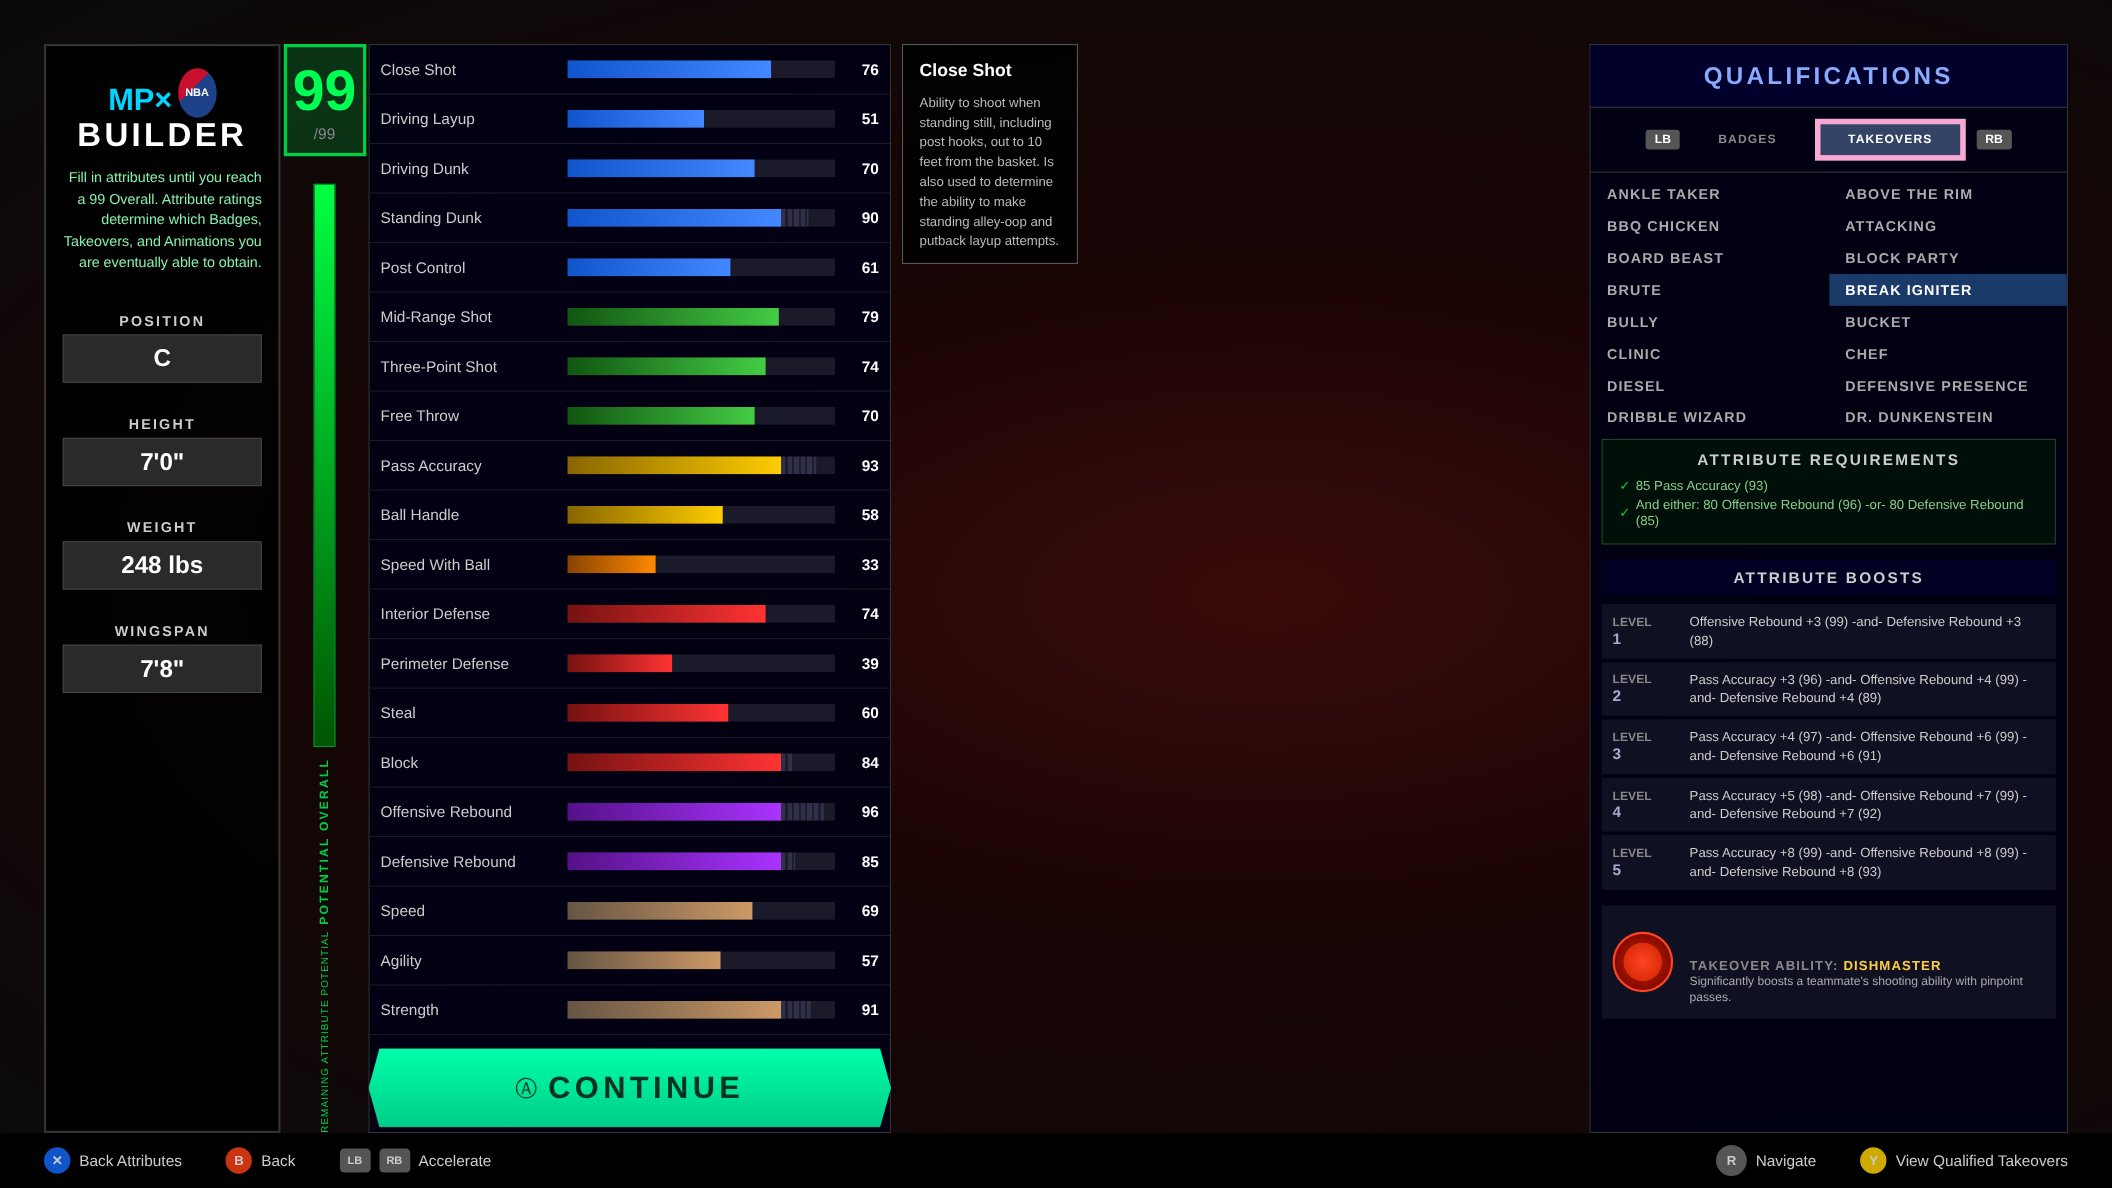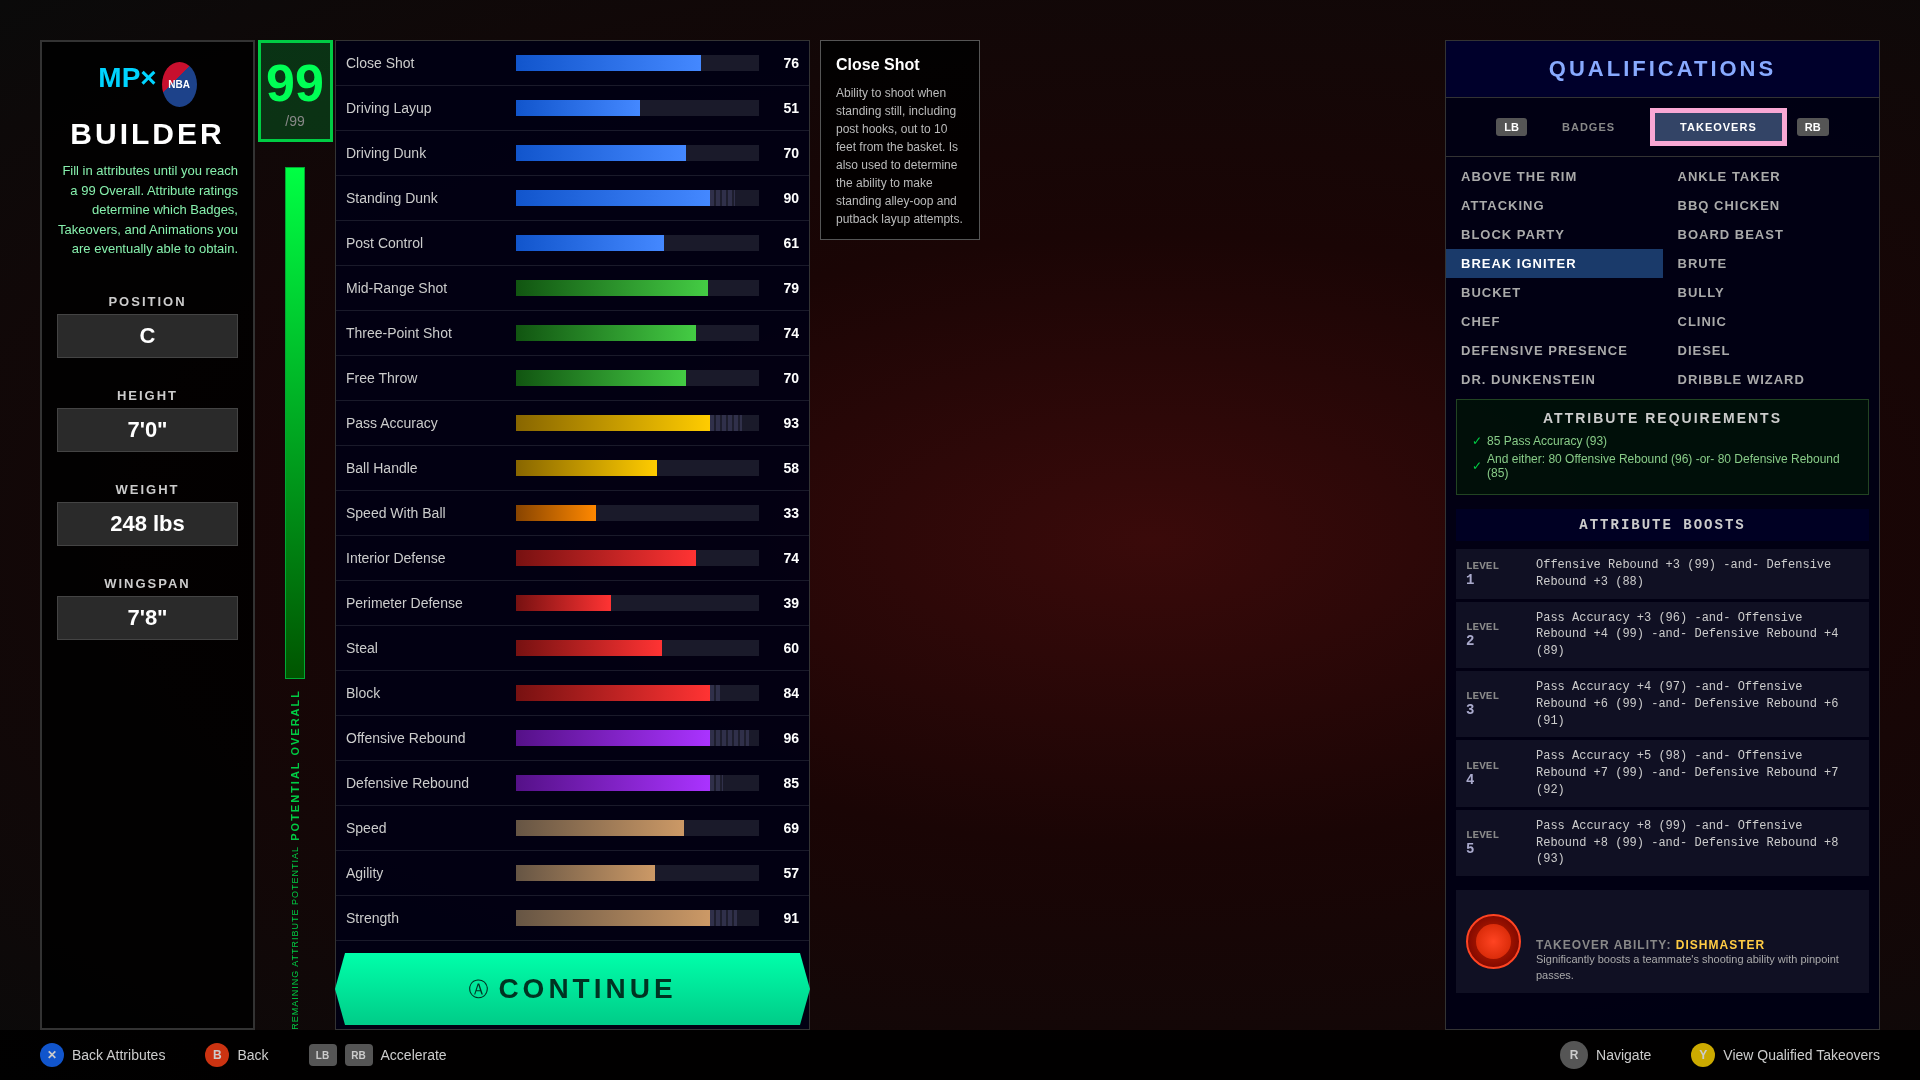--- a/index.html
+++ b/index.html
@@ -29,23 +29,22 @@
       background: rgba(0,0,0,0.85);
       border: 2px solid #333;
       display: flex;
       flex-direction: column;
       align-items: center;
       padding: 20px 15px;
     }
 
     .logo-area {
       display: flex;
-      align-items: flex-start;
+      align-items: flex-end;
       gap: 5px;
-      margin-bottom: 10px;
     }
 
     .mp-logo {
       color: #00d4ff;
       font-size: 28px;
       font-weight: 900;
     }
 
     .nba-logo {
       width: 30px;
@@ -388,21 +387,20 @@
       margin-bottom: 4px;
     }
 
     .req-check {
       color: #00cc44;
       margin-right: 5px;
     }
 
     .attr-boosts {
       margin: 14px 10px;
-      font-family: Liberation Mono, monospace;
     }
 
     .boosts-title {
       color: #cccccc;
       font-size: 14px;
       font-weight: bold;
       text-align: center;
       letter-spacing: 2px;
       margin: 8px 0;
       background: rgba(0,0,40,0.8);
@@ -757,38 +755,38 @@
 
   <div class="qual-tabs">
     <span class="lb-tag">LB</span>
     <button class="tab-button inactive">BADGES</button>
     <button class="tab-button active">TAKEOVERS</button>
     <span class="rb-tag">RB</span>
   </div>
 
   <div class="takeover-list takeover-columns" id="takeover-columns">
   <div>
+        <div class="takeover-item">ANKLE TAKER</div>
+        <div class="takeover-item">BBQ CHICKEN</div>
+        <div class="takeover-item">BOARD BEAST</div>
+        <div class="takeover-item">BRUTE</div>
+        <div class="takeover-item">BULLY</div>
+        <div class="takeover-item">CLINIC</div>
+        <div class="takeover-item">DIESEL</div>
+        <div class="takeover-item">DRIBBLE WIZARD</div>
+      </div>
+      <div>
         <div class="takeover-item">ABOVE THE RIM</div>
         <div class="takeover-item">ATTACKING</div>
         <div class="takeover-item">BLOCK PARTY</div>
         <div class="takeover-item active">BREAK IGNITER</div>
         <div class="takeover-item">BUCKET</div>
         <div class="takeover-item">CHEF</div>
         <div class="takeover-item">DEFENSIVE PRESENCE</div>
         <div class="takeover-item">DR. DUNKENSTEIN</div>
-      </div>
-      <div>
-        <div class="takeover-item">ANKLE TAKER</div>
-        <div class="takeover-item">BBQ CHICKEN</div>
-        <div class="takeover-item">BOARD BEAST</div>
-        <div class="takeover-item">BRUTE</div>
-        <div class="takeover-item">BULLY</div>
-        <div class="takeover-item">CLINIC</div>
-        <div class="takeover-item">DIESEL</div>
-        <div class="takeover-item">DRIBBLE WIZARD</div>
       </div>
     </div>
 
   <div class="attr-reqs">
     <div class="attr-reqs-title">ATTRIBUTE REQUIREMENTS</div>
     <div id="requirements-list">
         <div class="req-item">
           <span class="req-check">✓</span>
           <span>85 Pass Accuracy (93)</span>
         </div>

